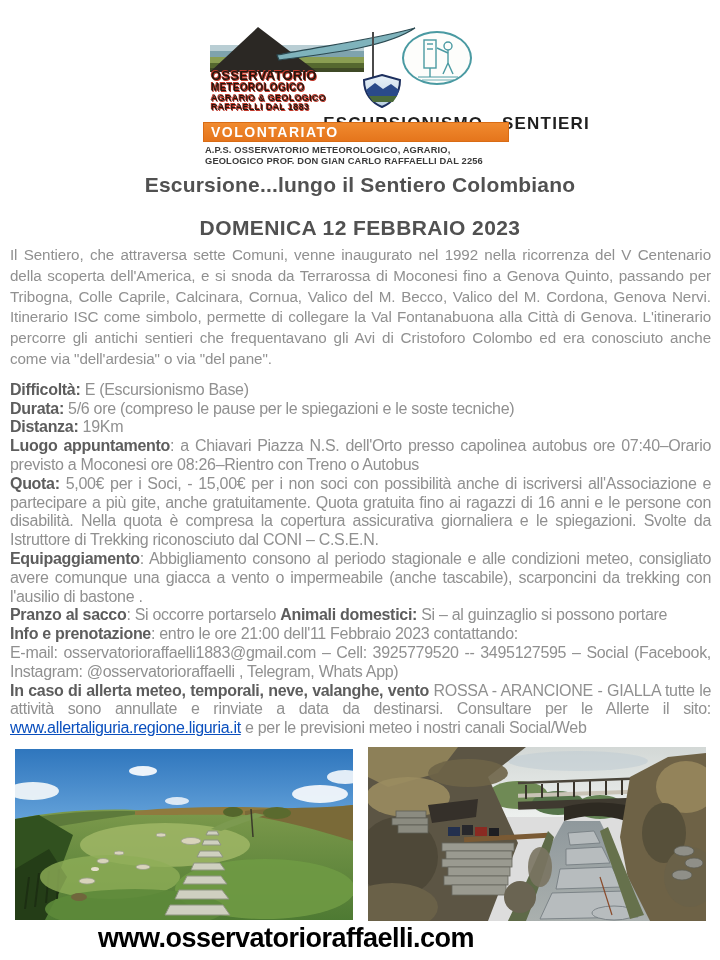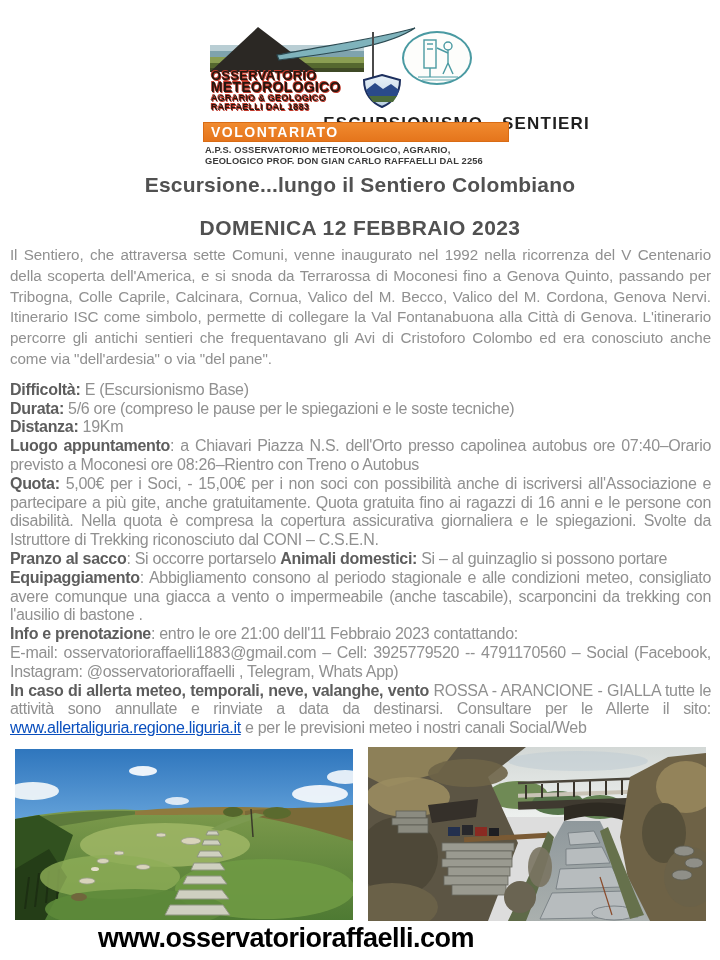--- a/index.html
+++ b/index.html
@@ -12,21 +12,21 @@
   }
   
   .logo-svg { position:absolute; left:182px; top:27px; }
   .org-text {
     position:absolute; left:211px; top:70px; width:170px;
     font-weight:bold; color:#23160f; line-height:10.5px;
     text-shadow:0.7px 0.7px 0 #c0392b, -0.7px -0.7px 0 #c0392b;
     letter-spacing:0.3px;
   }
   .org-text .l1 { font-size:13px; line-height:12px; }
-  .org-text .l2 { font-size:14px; line-height:11.5px; }
+  .org-text .l2 { font-size:10px; line-height:11.5px; }
   .org-text .l3 { font-size:9px;  line-height:9.5px; }
   .org-text .l4 { font-size:9px;  line-height:9.5px; }
   .divider { position:absolute; left:372px; top:32px; width:2px; height:66px; background:#4a4a4a; }
   .oval {
     position:absolute; left:402px; top:31px; width:70px; height:54px;
     border:2px solid #4a9aa2; border-radius:50%; background:#fdfdfb;
   }
   .shield { position:absolute; left:361px; top:74px; }
   .section-title {
     position:absolute; left:110px; top:114px; width:480px; text-align:right;
@@ -154,24 +154,24 @@
   <div class="title-date">DOMENICA 12 FEBBRAIO 2023</div>
 
   <div class="content">
     <p class="intro">Il Sentiero, che attraversa sette Comuni, venne inaugurato nel 1992 nella ricorrenza del V Centenario della scoperta dell'America, e si snoda da Terrarossa di Moconesi fino a Genova Quinto, passando per Tribogna, Colle Caprile, Calcinara, Cornua, Valico del M. Becco, Valico del M. Cordona, Genova Nervi. Itinerario ISC come simbolo, permette di collegare la Val Fontanabuona alla Città di Genova. L'itinerario percorre gli antichi sentieri che frequentavano gli Avi di Cristoforo Colombo ed era conosciuto  anche come via "dell'ardesia" o via "del pane".</p>
     <div class="details">
         <p class="det"><span class="seg-b">Difficoltà:</span><span> E (Escursionismo Base)</span></p>
         <p class="det"><span class="seg-b">Durata:</span><span> 5/6 ore (compreso le pause per le spiegazioni e le soste tecniche)</span></p>
         <p class="det"><span class="seg-b">Distanza:</span><span> 19Km</span></p>
         <p class="det"><span class="seg-b">Luogo appuntamento</span><span>: a Chiavari Piazza N.S. dell'Orto presso capolinea autobus ore 07:40–Orario previsto a Moconesi ore 08:26–Rientro  con Treno o Autobus</span></p>
         <p class="det"><span class="seg-b">Quota:</span><span> 5,00€ per i Soci, - 15,00€ per i non soci con possibilità anche di iscriversi all'Associazione e partecipare a più gite, anche gratuitamente. Quota gratuita fino ai ragazzi di 16 anni e le persone con disabilità. Nella quota è compresa la copertura assicurativa giornaliera e  le spiegazioni. Svolte da Istruttore di Trekking riconosciuto dal CONI – C.S.E.N.</span></p>
+        <p class="det"><span class="seg-b">Equipaggiamento</span><span>:  Abbigliamento consono al periodo stagionale e alle condizioni meteo, consigliato avere comunque una giacca a vento o impermeabile (anche tascabile), scarponcini da trekking  con l'ausilio di bastone .</span></p>
         <p class="det"><span class="seg-b">Pranzo al sacco</span><span>: Si  occorre portarselo  </span><span class="seg-b">Animali domestici:</span><span> Si – al guinzaglio si possono portare</span></p>
-        <p class="det"><span class="seg-b">Equipaggiamento</span><span>:  Abbigliamento consono al periodo stagionale e alle condizioni meteo, consigliato avere comunque una giacca a vento o impermeabile (anche tascabile), scarponcini da trekking  con l'ausilio di bastone .</span></p>
         <p class="det"><span class="seg-b">Info e prenotazione</span><span>: entro le ore 21:00 dell'11 Febbraio 2023 contattando:</span></p>
-        <p class="det"><span>E-mail:  osservatorioraffaelli1883@gmail.com  –  Cell:  3925779520  --  4791170560  –  Social (Facebook, Instagram: @osservatorioraffaelli , Telegram, Whats App)</span></p>
+        <p class="det"><span>E-mail:  osservatorioraffaelli1883@gmail.com  –  Cell:  3925779520  --  3495127595  –  Social (Facebook, Instagram: @osservatorioraffaelli , Telegram, Whats App)</span></p>
         <p class="det"><span class="seg-b">In caso di allerta meteo, temporali, neve, valanghe, vento</span><span> ROSSA - ARANCIONE - GIALLA tutte le attività sono annullate e rinviate a data da destinarsi. Consultare per le Allerte il sito: </span><a class="link" href="#">www.allertaliguria.regione.liguria.it</a><span> e per le previsioni meteo i nostri canali Social/Web</span></p>
       </div>
   </div>
 
   <div class="photo photo-left">
     <svg width="338" height="171" viewBox="0 0 338 171">
       <defs>
         <linearGradient id="sky1" x1="0" y1="0" x2="0" y2="1">
           <stop offset="0" stop-color="#2f76bd"></stop>
             <stop offset="1" stop-color="#6aa7dd"></stop>

